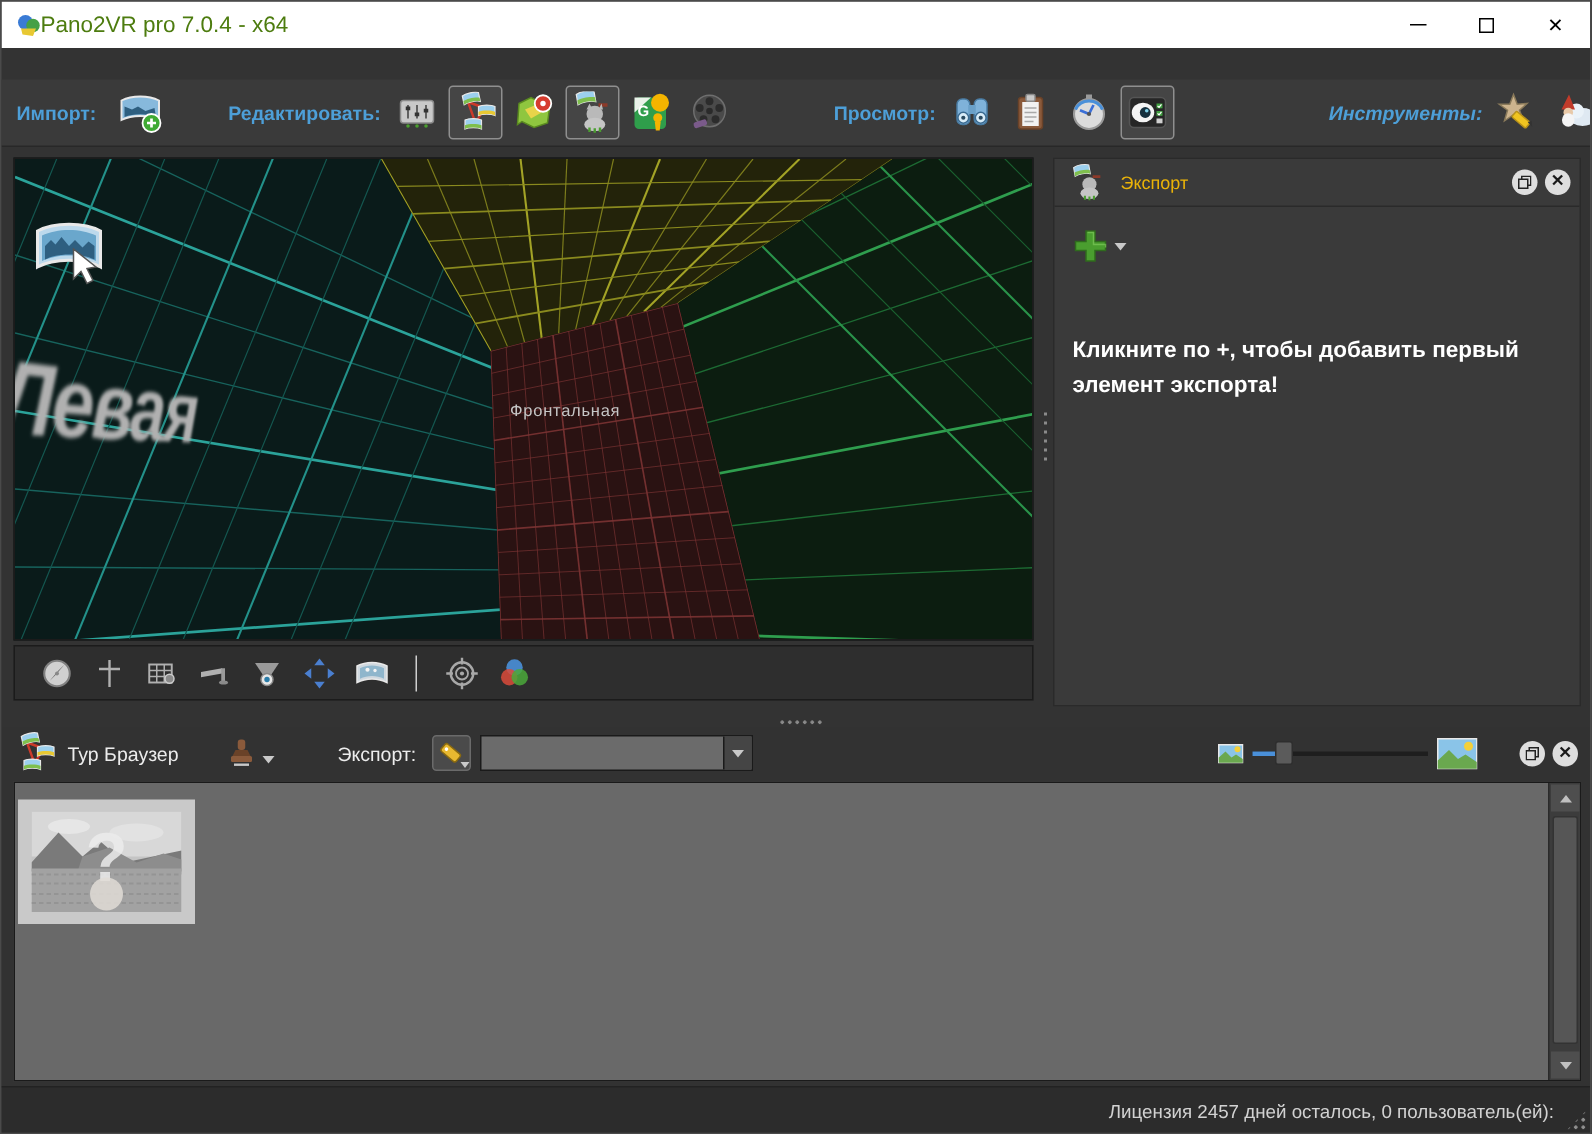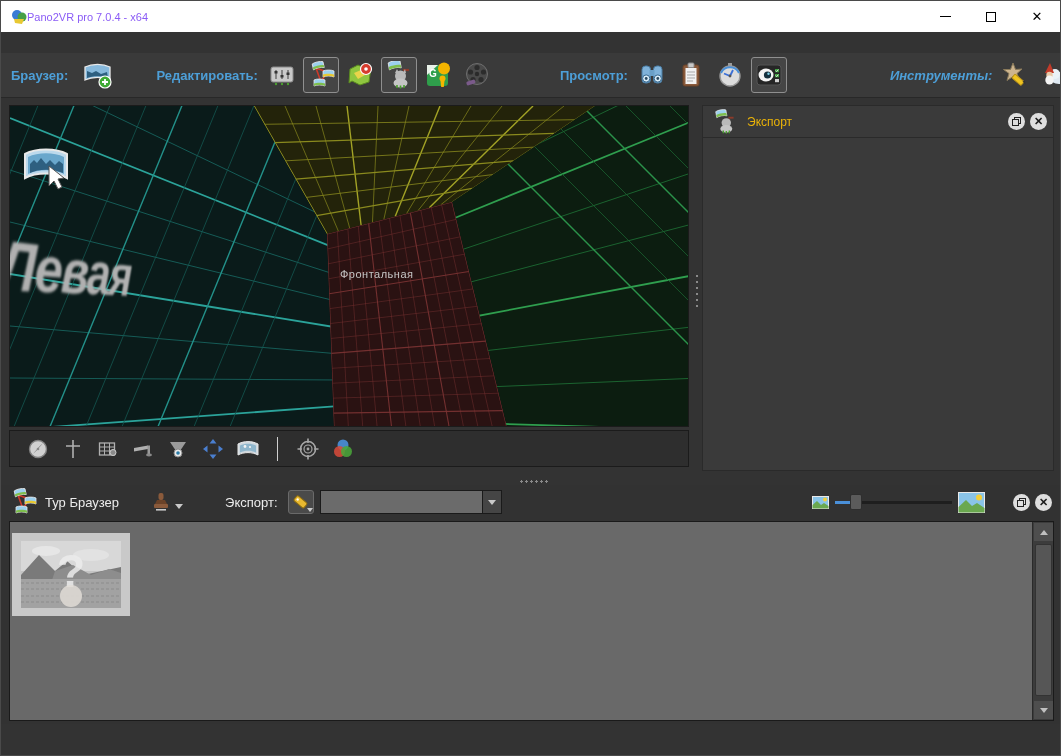--- a/index.html
+++ b/index.html
@@ -4,21 +4,21 @@
 <style>
   * { margin:0; padding:0; box-sizing:border-box; }
   body { background:#666; font-family:"Liberation Sans", sans-serif; }
   .window { position:relative; width:1061px; height:756px; background:#333;
             border:1px solid #4a4a4a; overflow:hidden; }
   .abs { position:absolute; }
 
   
   .titlebar { position:absolute; left:0; top:0; width:100%; height:31px; background:#fff;
               display:flex; align-items:center; }
-  .app-title { font-size:11px; color:#8b5cf6; margin-left:8px; }
+  .app-title { font-size:15px; color:#4d7c0f; margin-left:8px; }
   .win-controls { margin-left:auto; display:flex; height:100%; }
   .win-btn { width:46px; height:100%; display:flex; align-items:center; justify-content:center; }
   .glyph-min { width:11px; height:1px; background:#000; }
   .glyph-max { width:10px; height:10px; border:1px solid #000; }
   .glyph-close { font-size:13px; color:#000; line-height:1; }
 
   
   .menubar { position:absolute; left:0; top:31px; width:100%; height:21px; background:#2d2d2d;
              border-bottom:1px solid #1f1f1f; display:flex; align-items:center; padding-left:2px; }
   .menu-item { color:#ececec; font-size:13px; padding:0 9px; line-height:21px; }
@@ -142,21 +142,21 @@
           <div class="glyph-max"></div>
         </div>
       <div class="win-btn">
           <span class="glyph-close">✕</span>
         </div>
     </div>
   </div>
 
 
   <div class="toolbar">
-    <span class="tb-label">Браузер:</span>
+    <span class="tb-label">Импорт:</span>
     <div class="tb-group" style="margin-left:12px;">
       <div class="tb-btn">
         <svg width="30" height="28" viewBox="0 0 30 28">
           <path d="M2,6 C9,2.5 20,2.5 27,6 L27,19 C20,15.5 9,15.5 2,19 Z" fill="#87b9dc" stroke="#e9e9e9" stroke-width="1.3"></path>
           <path d="M4,10 L9,12 L13,10 L18,13 L24,11 L25,17 C19,14.5 10,14.5 4,17 Z" fill="#2e5f80"></path>
           <circle cx="22" cy="21" r="6" fill="#3faa34" stroke="#fff" stroke-width="1.2"></circle>
           <path d="M22,18 L22,24 M19,21 L25,21" stroke="#fff" stroke-width="1.8"></path>
         </svg>
       </div>
     </div>
@@ -524,20 +524,32 @@
             <svg width="9" height="9" viewBox="0 0 9 9">
               <rect x="2.5" y="0.5" width="6" height="6" fill="none" stroke="#222"></rect>
               <rect x="0.5" y="2.5" width="6" height="6" fill="#dedede" stroke="#222"></rect>
             </svg>
           </div>
           <div class="round-btn">
             <span class="x">✕</span>
           </div>
         </div>
       </div>
+      <div class="export-body">
+        <div class="add-row">
+          <div style="display:flex;">
+            <svg width="24" height="24" viewBox="0 0 24 24">
+              <path d="M9,2 h6 v7 h7 v6 h-7 v7 h-6 v-7 h-7 v-6 h7 Z" fill="#4a9e2f" stroke="#2f6b1d" stroke-width="1"></path>
+              <path d="M10,3 h4 v8 h8 v2" fill="none" stroke="#7cc95a" stroke-width="1" opacity="0.7"></path>
+            </svg>
+            <div class="dd-arrow"></div>
+          </div>
+        </div>
+        <div class="export-msg">Кликните по +, чтобы добавить первый элемент экспорта!</div>
+      </div>
     </div>
   </div>
 
   <div class="hsplitter">
     <div class="dots"></div>
   </div>
 
   <div class="tour-panel">
     <div class="tour-header">
       <svg style="margin-left:8px;" width="28" height="28" viewBox="0 0 28 28">
@@ -632,14 +644,18 @@
           <div class="tri-up-s"></div>
         </div>
         <div class="sb-thumb"></div>
         <div class="sb-btn sb-down">
           <div class="tri-down-s"></div>
         </div>
       </div>
     </div>
   </div>
 
+  <div class="statusbar">
+    <span class="status-text">Лицензия 2457 дней осталось, 0 пользователь(ей):</span>
+    <div class="grip"></div>
+  </div>
 
 </div>
 
 </body></html>

